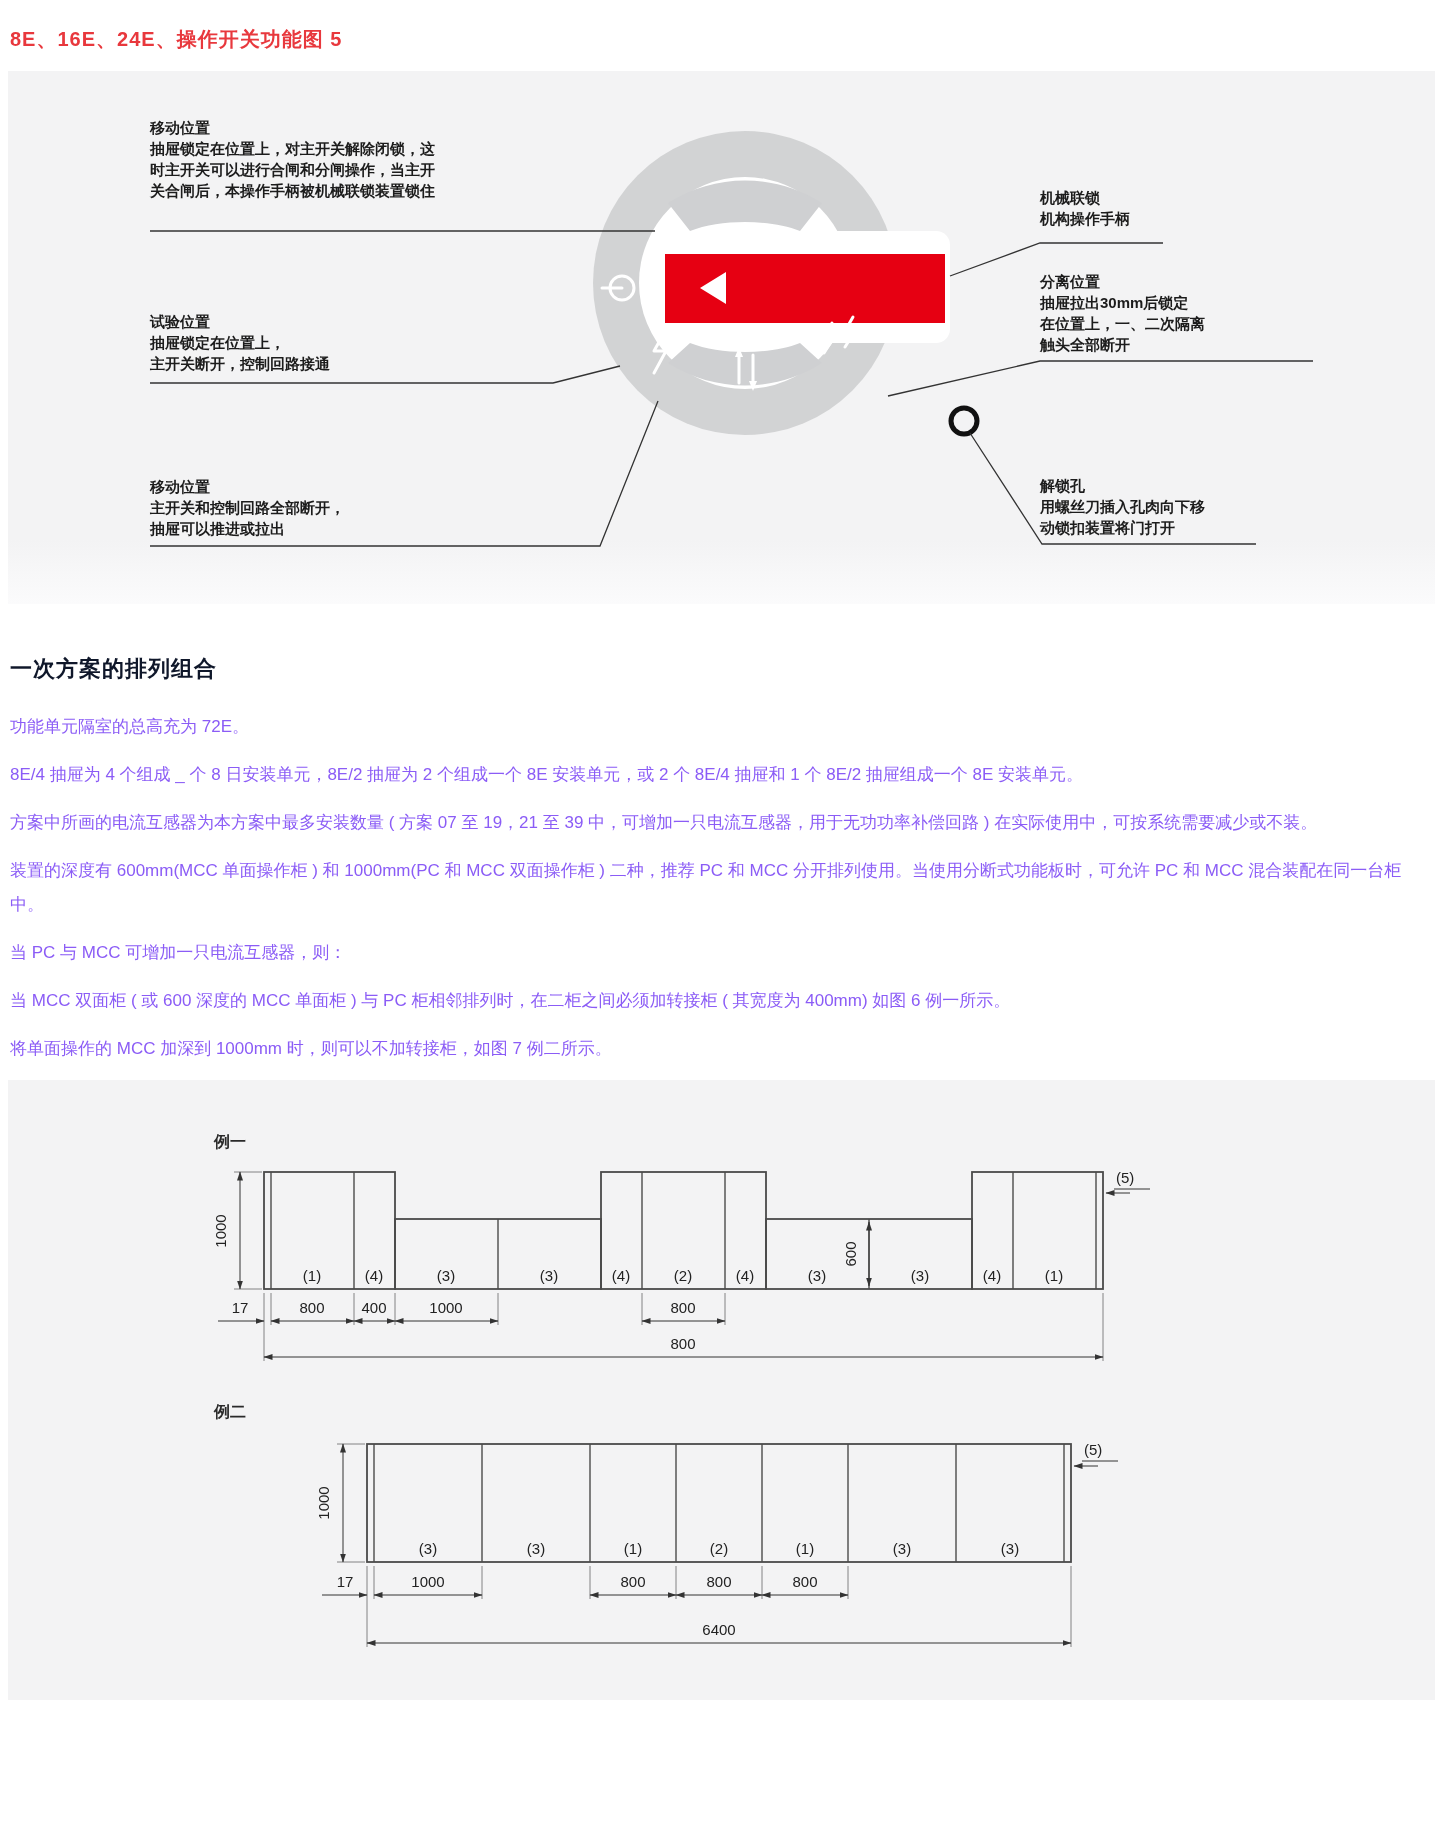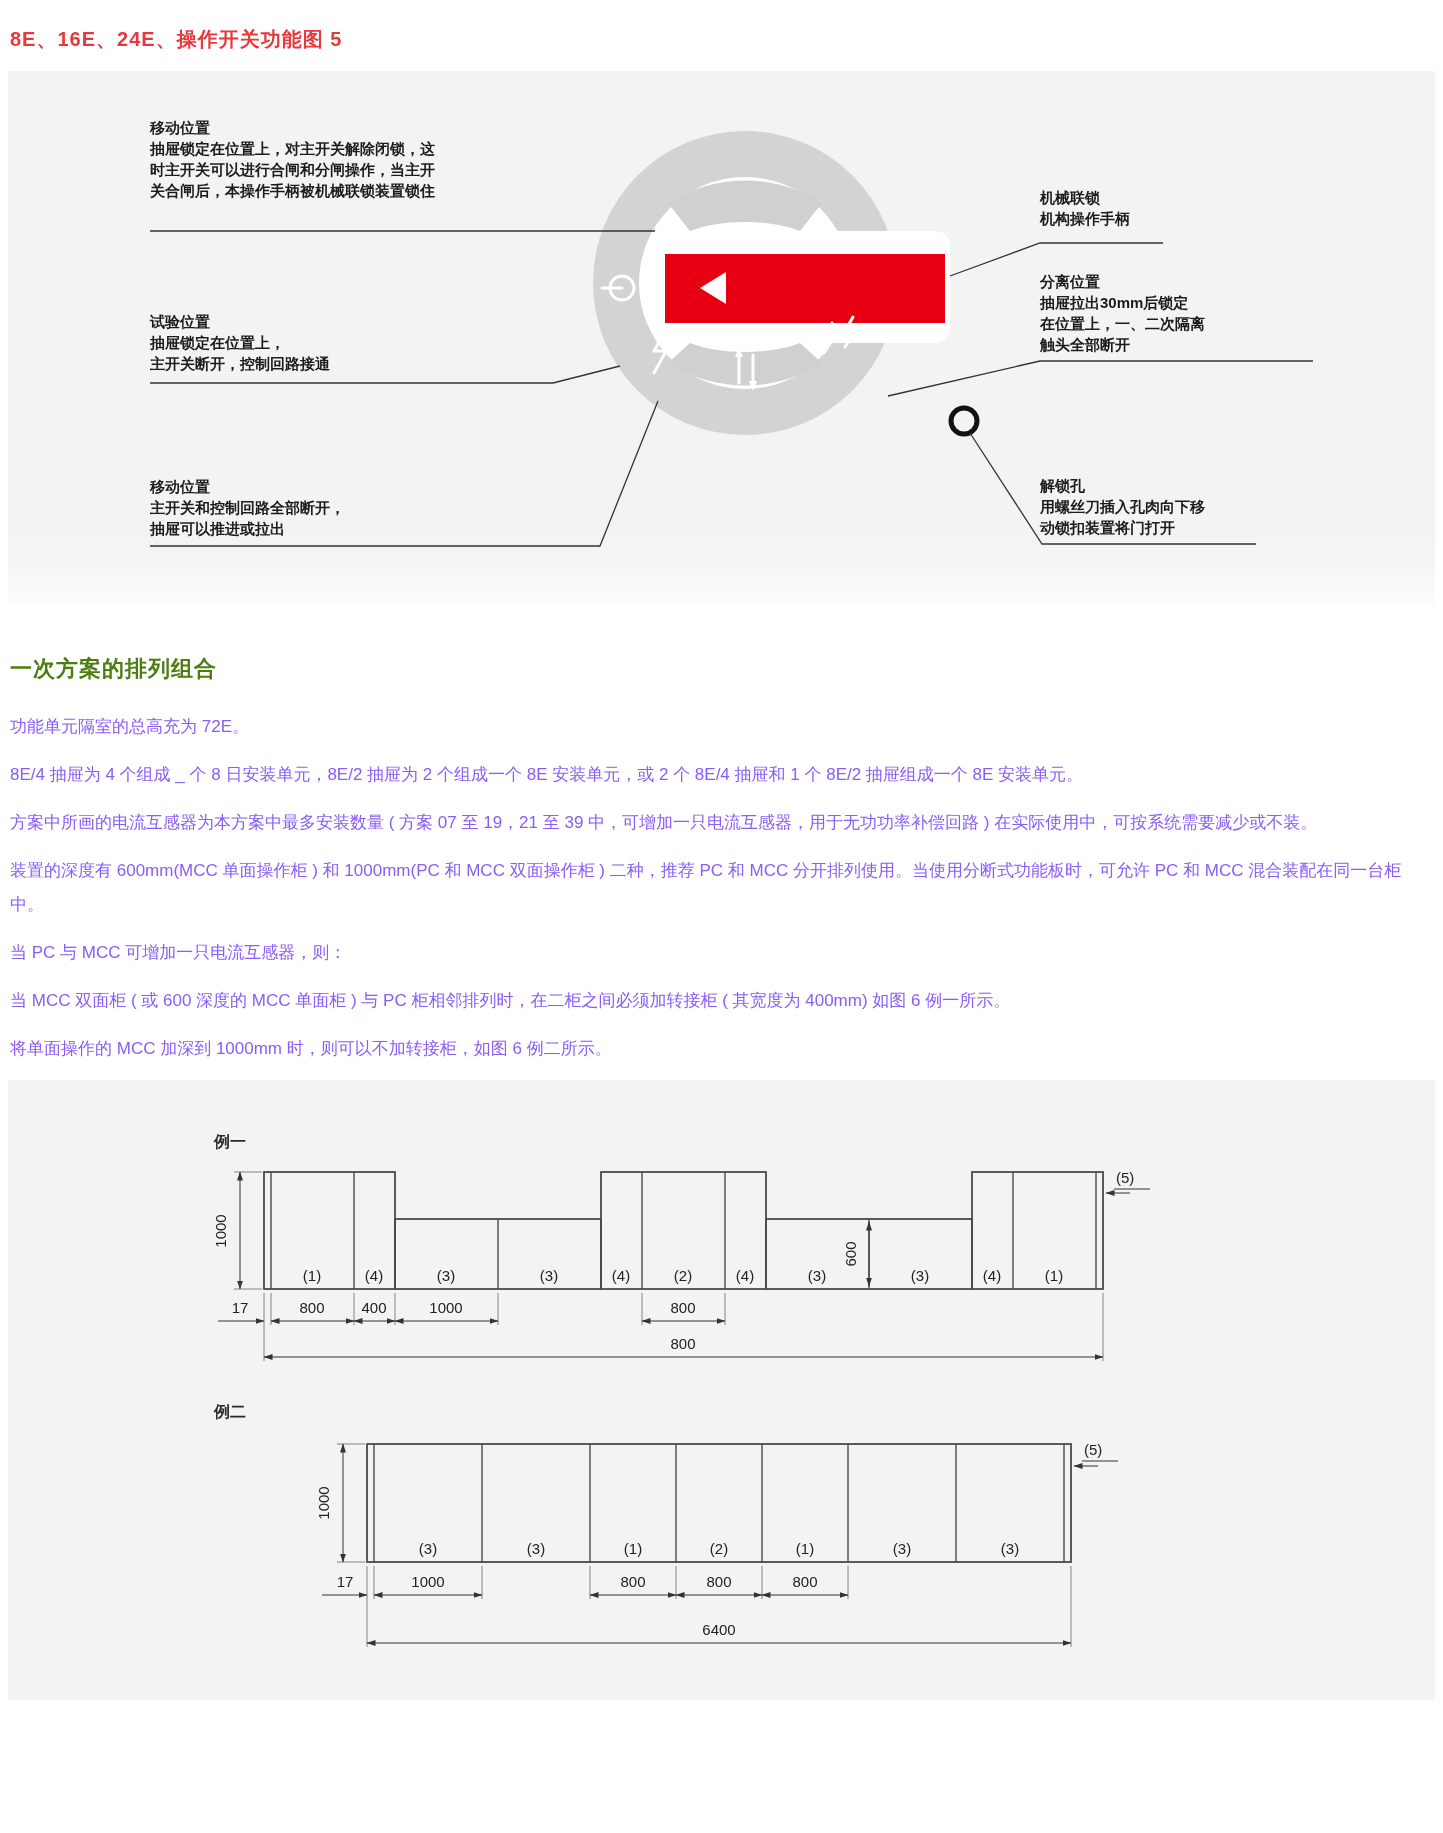--- a/index.html
+++ b/index.html
@@ -1,20 +1,20 @@
 <!DOCTYPE html>
 <html><head>
 <meta charset="utf-8">
 <style>
   html,body{margin:0;padding:0;background:#fff;}
   body{width:1443px;font-family:"Liberation Sans",sans-serif;-webkit-font-smoothing:antialiased;}
   .page{position:relative;width:1443px;}
 
   h1.doc-title{font-size:20px;color:#e8383d;font-weight:700;margin:26px 0 18px 10px;letter-spacing:1px;}
-  h2.sec-h{font-size:22px;color:#4d7c0f;font-weight:700;margin:50px 0 26px 10px;letter-spacing:1px;}
+  h2.sec-h{font-size:22px;color:#0f172a;font-weight:700;margin:50px 0 26px 10px;letter-spacing:1px;}
   h2.sec-h.fig6h{margin-top:44px;}
 
   .fig5{position:relative;margin:0 8px;height:533px;background:linear-gradient(#f3f3f4 88%,#fbfbfc);}
   .fig5 svg{position:absolute;left:0;top:0;}
   .callout{position:absolute;font-size:15px;line-height:21px;font-weight:700;color:#1c1c1c;white-space:nowrap;}
   .callout .c-title{font-weight:700;}
 
   .paras p{font-size:17px;color:#8b5cf6;margin:0 14px 15px 10px;line-height:1.95;}
 
   .fig6{position:relative;margin:0 8px;height:620px;background:#f3f3f4;}
@@ -127,21 +127,21 @@
 
   <h2 class="sec-h">一次方案的排列组合</h2>
 
   <div class="paras">
     <p>功能单元隔室的总高充为 72E。</p>
     <p>8E/4 抽屉为 4 个组成 _ 个 8 日安装单元，8E/2 抽屉为 2 个组成一个 8E 安装单元，或 2 个 8E/4 抽屉和 1 个 8E/2 抽屉组成一个 8E 安装单元。</p>
     <p>方案中所画的电流互感器为本方案中最多安装数量 ( 方案 07 至 19，21 至 39 中，可增加一只电流互感器，用于无功功率补偿回路 ) 在实际使用中，可按系统需要减少或不装。</p>
     <p>装置的深度有 600mm(MCC 单面操作柜 ) 和 1000mm(PC 和 MCC 双面操作柜 ) 二种，推荐 PC 和 MCC 分开排列使用。当使用分断式功能板时，可允许 PC 和 MCC 混合装配在同一台柜中。</p>
     <p>当 PC 与 MCC 可增加一只电流互感器，则：</p>
     <p>当 MCC 双面柜 ( 或 600 深度的 MCC 单面柜 ) 与 PC 柜相邻排列时，在二柜之间必须加转接柜 ( 其宽度为 400mm) 如图 6 例一所示。</p>
-    <p>将单面操作的 MCC 加深到 1000mm 时，则可以不加转接柜，如图 6 例二所示。</p>
+    <p>将单面操作的 MCC 加深到 1000mm 时，则可以不加转接柜，如图 7 例二所示。</p>
   </div>
 
 
   <section class="fig6">
 
     <svg class="ex" style="top:45px;" width="980" height="255" viewBox="0 0 980 255">
       <defs>
         <marker id="arr" markerWidth="10" markerHeight="8" refX="8.5" refY="3" orient="auto-start-reverse" markerUnits="userSpaceOnUse">
           <path d="M0,0 L9,3 L0,6 Z" fill="#333"></path>
         </marker>

